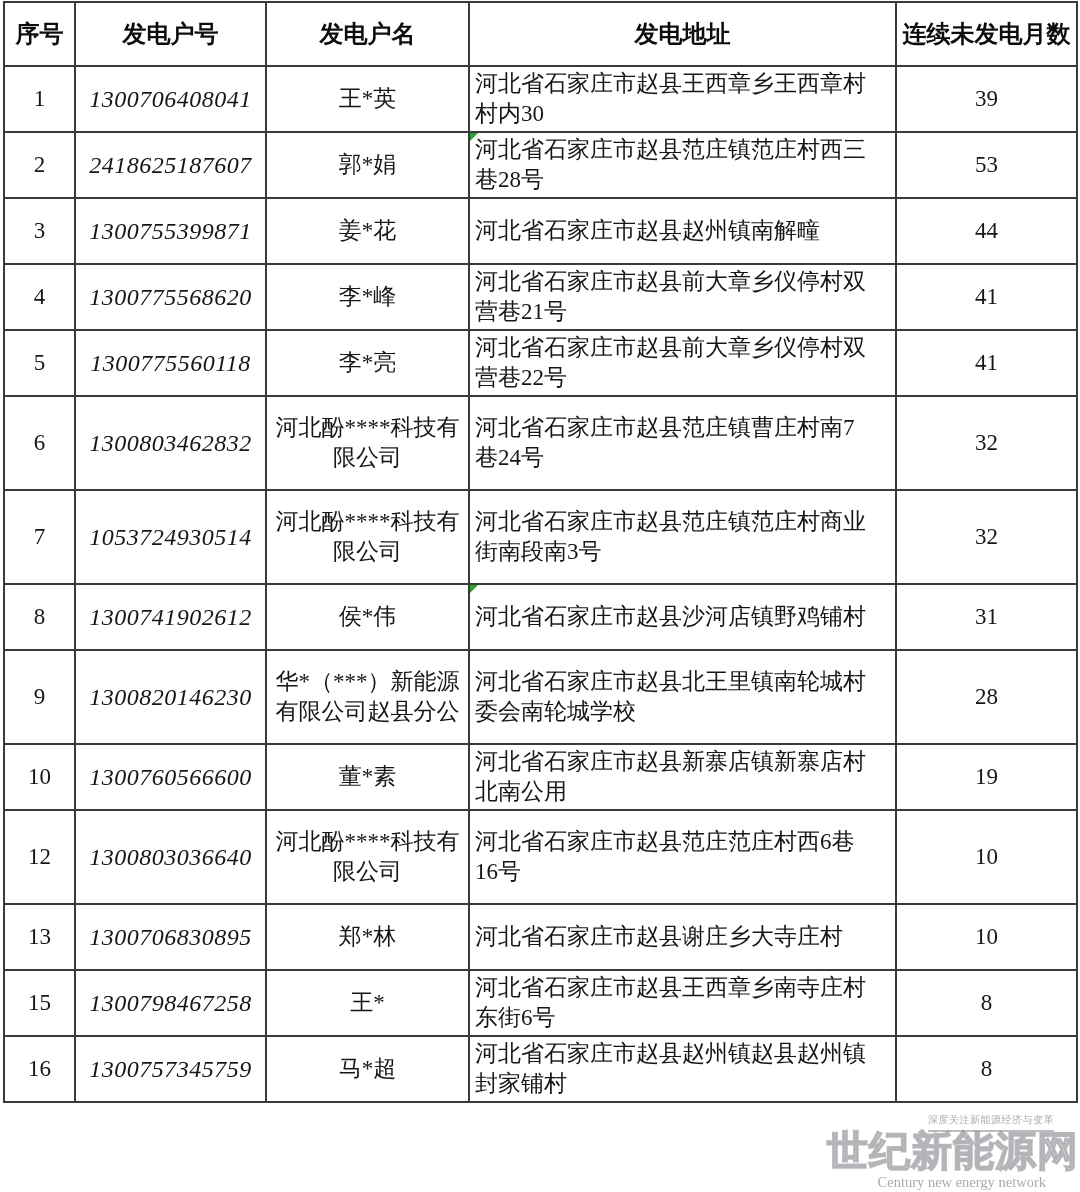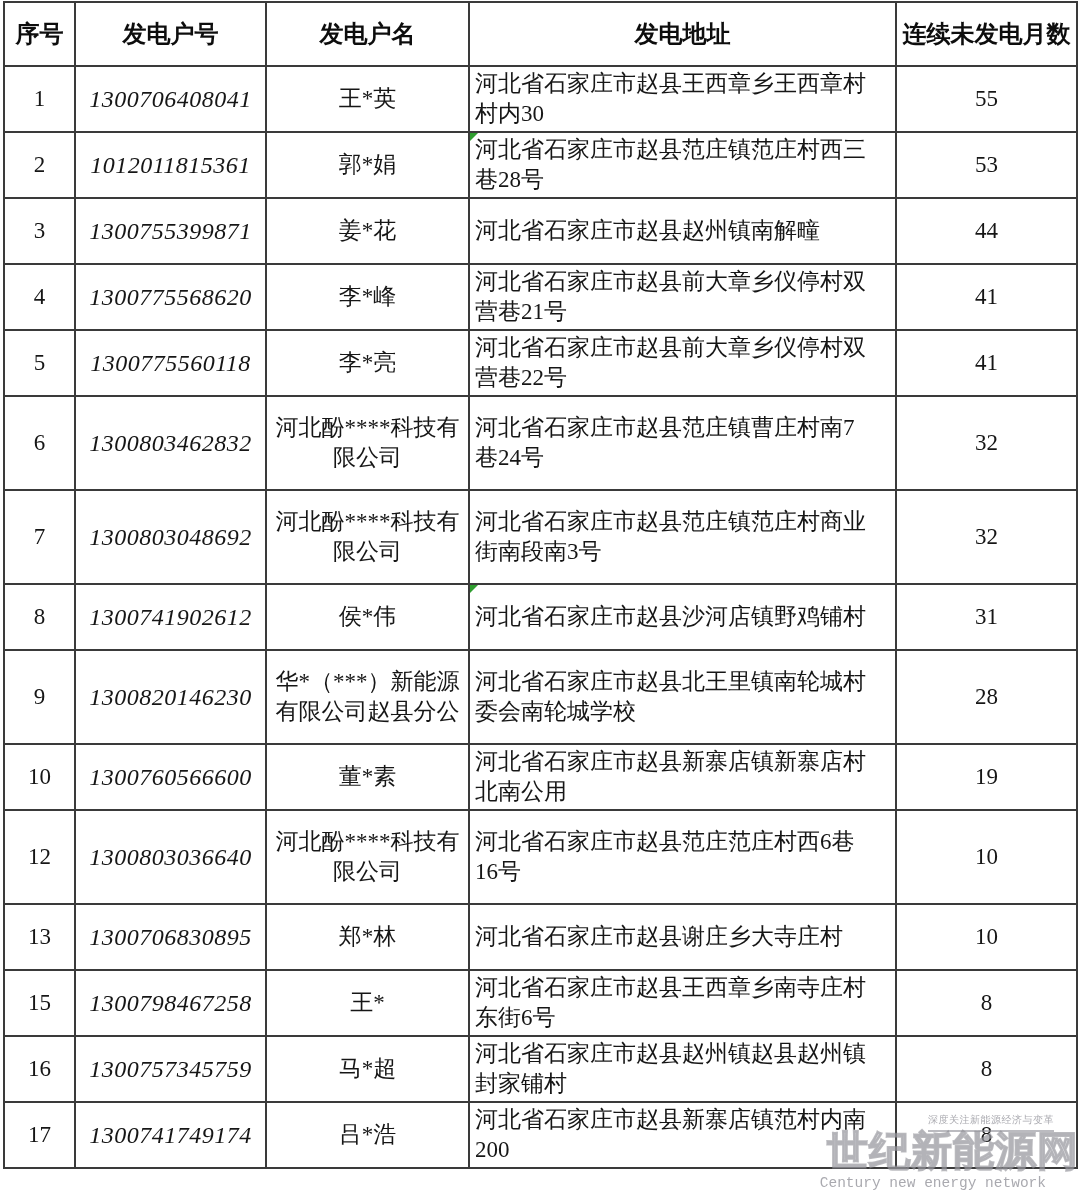--- a/index.html
+++ b/index.html
@@ -78,21 +78,20 @@
     white-space:nowrap;
     color:rgba(200,200,206,0.40);
     -webkit-text-stroke:1.5px rgba(135,135,142,0.55);
   }
   .wm-en {
     position:absolute;
     right:34px; bottom:1px;
     font-size:14.5px;
     white-space:nowrap;
     color:rgba(148,148,155,0.80);
-    font-family:Liberation Mono, monospace;
   }
 </style>
 </head>
 <body>
 
 <div class="page">
 
   <table class="grid">
     <colgroup>
       <col style="width:71px">
@@ -109,25 +108,25 @@
           <th>发电地址</th>
           <th>连续未发电月数</th>
         </tr>
     </thead>
     <tbody>
         <tr>
           <td class="col-no">1</td>
           <td class="col-account">1300706408041</td>
           <td class="col-name">王*英</td>
           <td class="col-address">河北省石家庄市赵县王西章乡王西章村村内30</td>
-          <td class="col-months">55</td>
+          <td class="col-months">39</td>
         </tr>
         <tr>
           <td class="col-no">2</td>
-          <td class="col-account">1012011815361</td>
+          <td class="col-account">2418625187607</td>
           <td class="col-name">郭*娟</td>
           <td class="col-address">河北省石家庄市赵县范庄镇范庄村西三巷28号<span class="green-tri"></span></td>
           <td class="col-months">53</td>
         </tr>
         <tr>
           <td class="col-no">3</td>
           <td class="col-account">1300755399871</td>
           <td class="col-name">姜*花</td>
           <td class="col-address">河北省石家庄市赵县赵州镇南解疃</td>
           <td class="col-months">44</td>
@@ -148,21 +147,21 @@
         </tr>
         <tr>
           <td class="col-no">6</td>
           <td class="col-account">1300803462832</td>
           <td class="col-name">河北酚****科技有限公司</td>
           <td class="col-address">河北省石家庄市赵县范庄镇曹庄村南7巷24号</td>
           <td class="col-months">32</td>
         </tr>
         <tr>
           <td class="col-no">7</td>
-          <td class="col-account">1300803048692</td>
+          <td class="col-account">1053724930514</td>
           <td class="col-name">河北酚****科技有限公司</td>
           <td class="col-address">河北省石家庄市赵县范庄镇范庄村商业街南段南3号</td>
           <td class="col-months">32</td>
         </tr>
         <tr>
           <td class="col-no">8</td>
           <td class="col-account">1300741902612</td>
           <td class="col-name">侯*伟</td>
           <td class="col-address">河北省石家庄市赵县沙河店镇野鸡铺村<span class="green-tri"></span></td>
           <td class="col-months">31</td>
@@ -202,27 +201,20 @@
           <td class="col-address">河北省石家庄市赵县王西章乡南寺庄村东街6号</td>
           <td class="col-months">8</td>
         </tr>
         <tr>
           <td class="col-no">16</td>
           <td class="col-account">1300757345759</td>
           <td class="col-name">马*超</td>
           <td class="col-address">河北省石家庄市赵县赵州镇赵县赵州镇封家铺村</td>
           <td class="col-months">8</td>
         </tr>
-        <tr>
-          <td class="col-no">17</td>
-          <td class="col-account">1300741749174</td>
-          <td class="col-name">吕*浩</td>
-          <td class="col-address">河北省石家庄市赵县新寨店镇范村内南200</td>
-          <td class="col-months">8</td>
-        </tr>
       </tbody>
   </table>
 
   <div class="watermark">
     <div class="wm-tagline">深度关注新能源经济与变革</div>
     <div class="wm-main">世纪新能源网</div>
     <div class="wm-en">Century new energy network</div>
   </div>
 
 </div>

